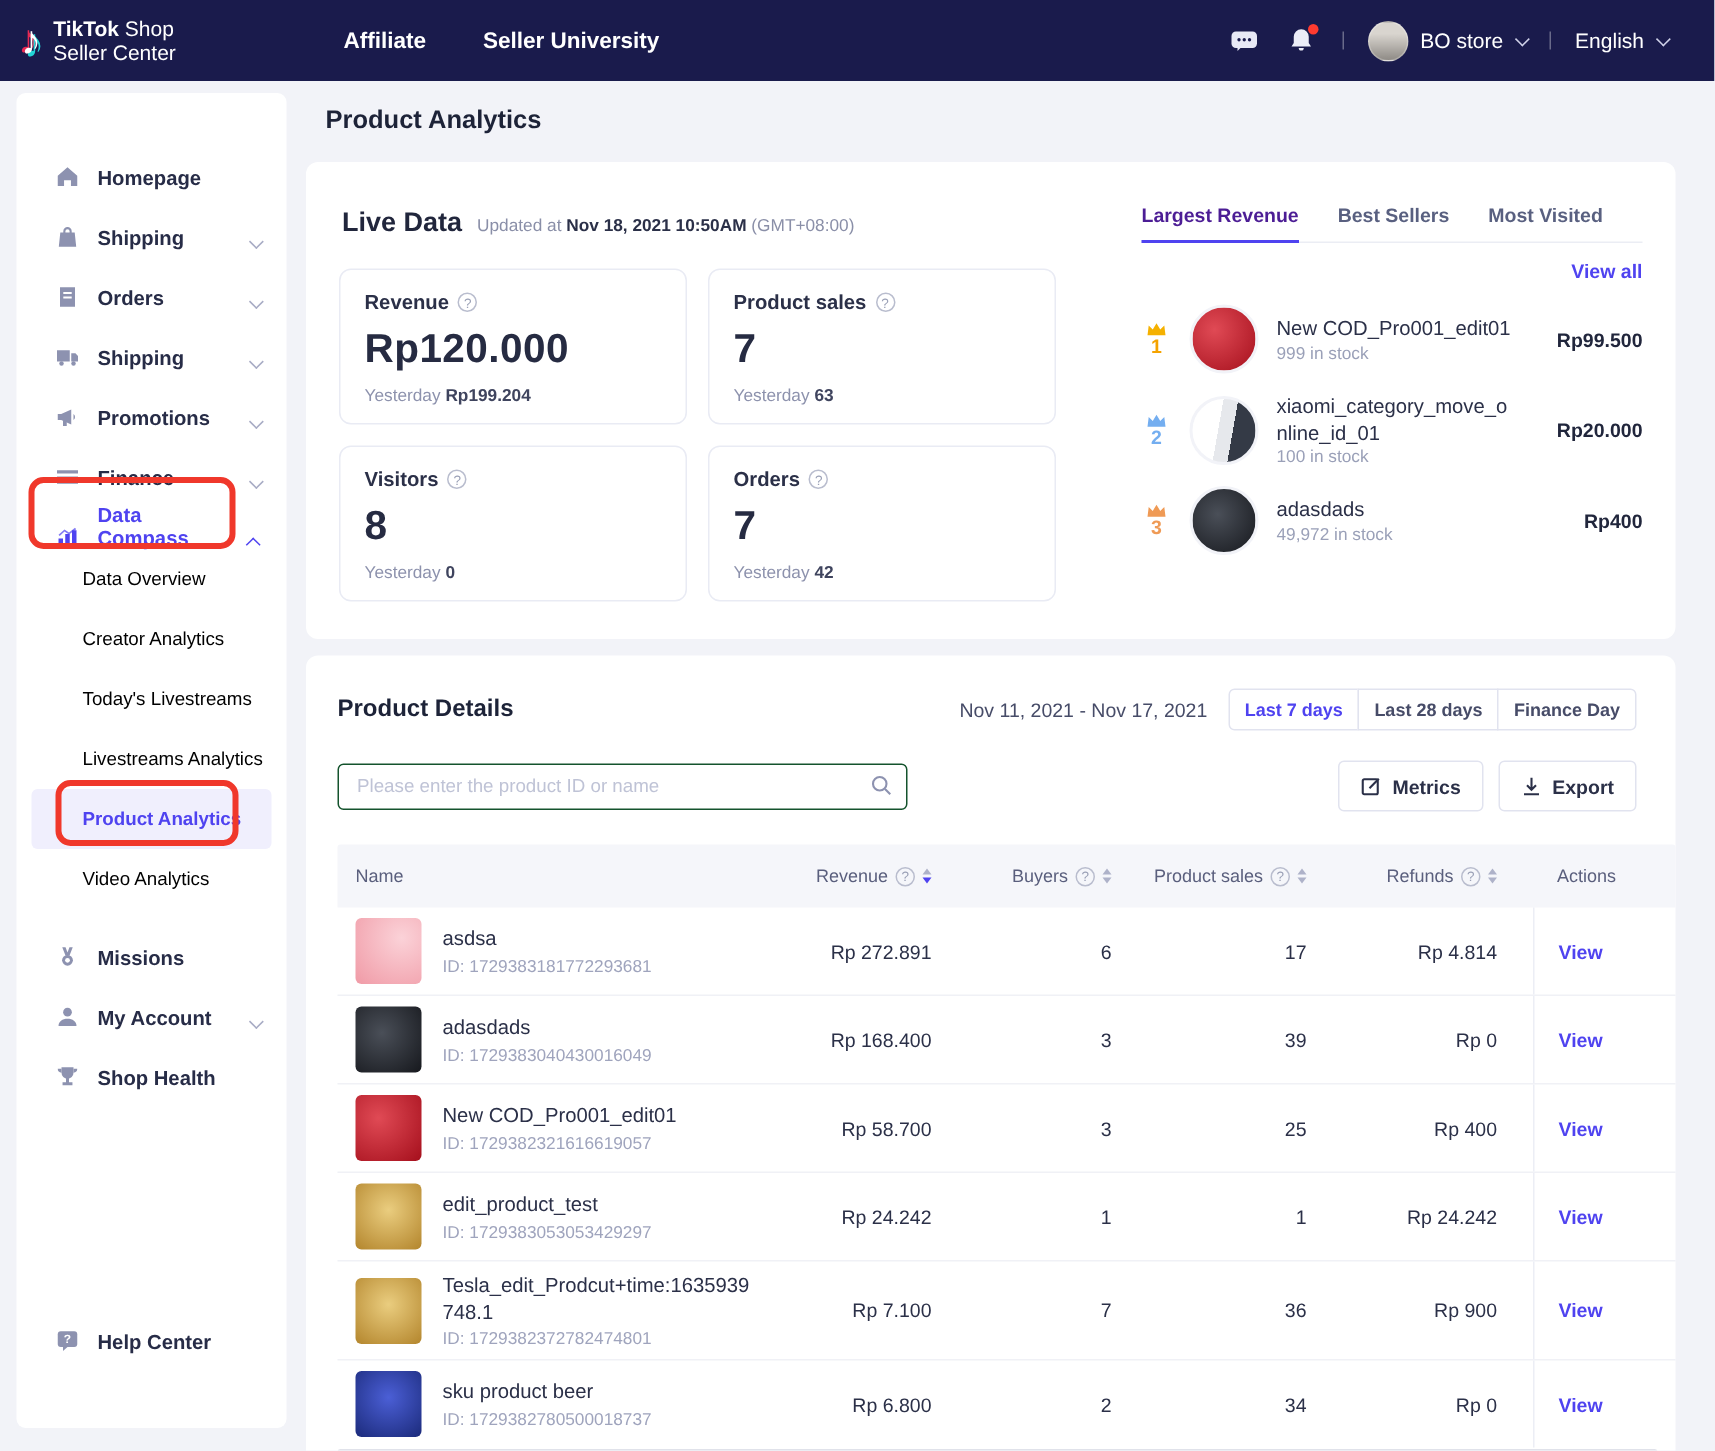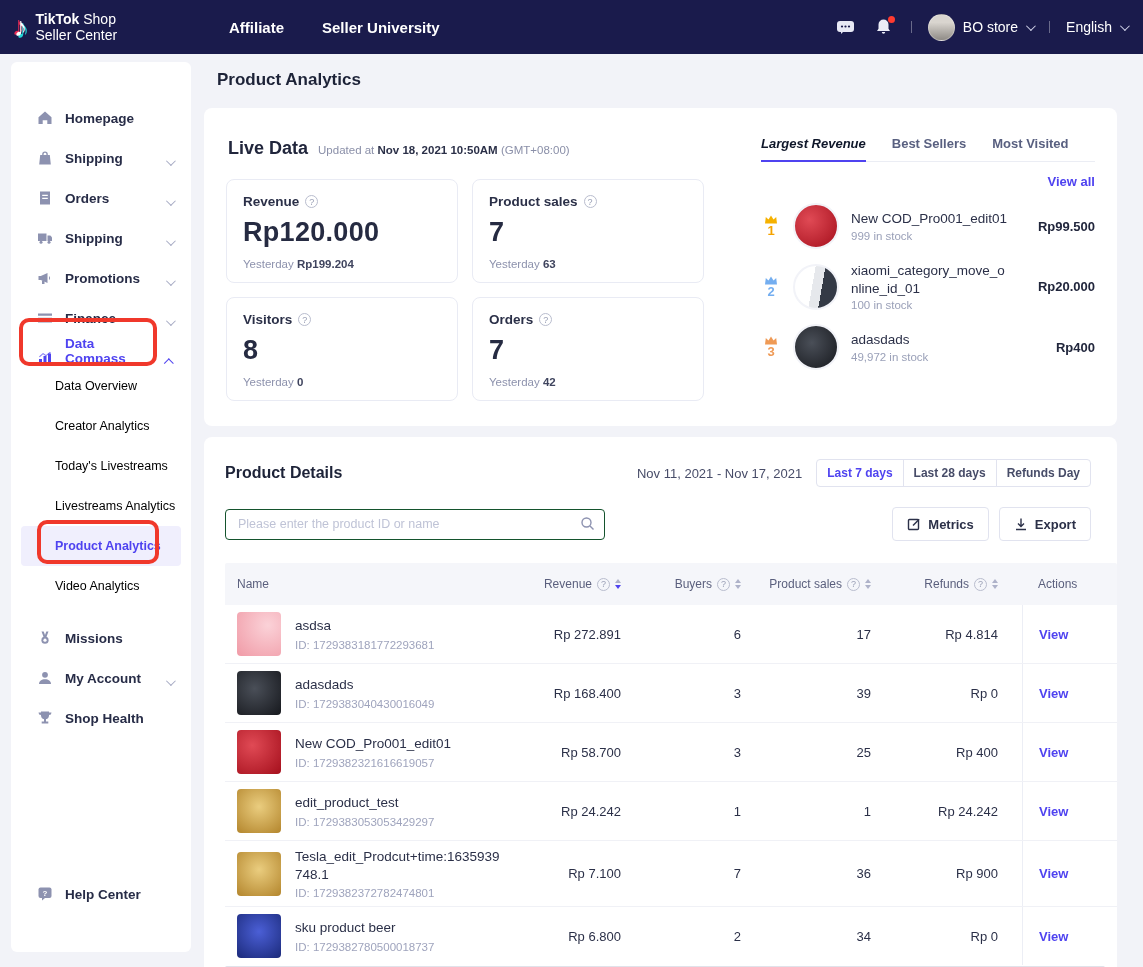--- a/index.html
+++ b/index.html
@@ -7,21 +7,21 @@
   body { font-family:"Liberation Sans", sans-serif; background:#f2f3f8; position:relative; color:#21263c; }
 
   
   .navbar { position:absolute; left:0; top:0; width:1143px; height:54px; background:#1a1b4c; display:flex; align-items:center; z-index:50; }
   .logo { display:flex; align-items:center; gap:8px; padding-left:14px; width:215px; }
   .logo-note { font-size:27px; color:#fff; line-height:1; text-shadow:2px 2px 0 rgba(37,244,238,.85), -2px -1px 0 rgba(254,44,85,.9); }
   .logo-text { color:#fff; line-height:1.15; font-size:14px; }
   .logo-text .l1 b { font-weight:800; }
   .nav-links { display:flex; gap:38px; margin-left:14px; }
   .nav-link { color:#fff; font-size:15px; font-weight:600; cursor:pointer; }
-  .nav-right { margin-left:auto; display:flex; align-items:center; gap:16px; padding-right:16px; }
+  .nav-right { margin-left:auto; display:flex; align-items:center; gap:16px; padding-right:32px; }
   .nav-ic { width:22px; height:20px; position:relative; cursor:pointer; display:flex; align-items:center; justify-content:center; }
   .nav-ic svg { display:block; }
   .red-dot { position:absolute; top:-1px; right:0; width:7px; height:7px; border-radius:50%; background:#ff3b30; }
   .nav-div { width:1px; height:12px; background:rgba(255,255,255,.35); }
   .store { display:flex; align-items:center; gap:8px; cursor:pointer; }
   .avatar { width:27px; height:27px; border-radius:50%; background:linear-gradient(180deg,#d9d5cf 30%,#8f8b86); border:1px solid rgba(255,255,255,.25); }
   .store-name, .lang { color:#fff; font-size:14px; }
   .chev { display:inline-block; width:7px; height:7px; border-right:1.6px solid currentColor; border-bottom:1.6px solid currentColor; transform:rotate(45deg) translateY(-2px); }
   .chev.white { color:#cfd1e8; }
   .chev.up { transform:rotate(-135deg) translateY(-1px); }
@@ -57,21 +57,21 @@
   .m-label { font-size:13.5px; font-weight:700; color:#2b3048; display:flex; align-items:center; gap:6px; }
   .m-value { font-size:27px; font-weight:800; color:#262b42; margin-top:8px; letter-spacing:.3px; }
   .m-yday { font-size:11.5px; color:#8d92ad; margin-top:10px; }
   .m-yday b { color:#3f445e; }
   .q { width:13px; height:13px; border:1px solid #b9bdce; border-radius:50%; display:inline-flex; align-items:center; justify-content:center; font-size:9px; color:#9aa0b6; font-weight:400; flex:none; }
   .q::after { content:"?"; }
 
   .live-right { flex:1; padding-left:30px; }
   .rank-tabs { display:flex; gap:26px; border-bottom:1px solid #ebedf4; padding-bottom:10px; margin-top:6px; }
   .rank-tab { font-size:13px; font-weight:700; color:#596080; cursor:pointer; position:relative; }
-  .rank-tab.active { color:#0f172a;font-style:italic; }
+  .rank-tab.active { color:#4c1d95; }
   .rank-tab.active::after { content:""; position:absolute; left:0; right:0; bottom:-11px; height:2px; background:#4f43f0; }
   .view-all { text-align:right; margin-top:10px; }
   .view-all span { color:#4f43f0; font-size:13px; font-weight:600; cursor:pointer; }
   .rank-item { display:flex; align-items:center; gap:12px; margin-top:13px; }
   .rank-badge { width:20px; text-align:center; flex:none; }
   .rank-badge svg { display:block; margin:0 auto; }
   .rank-num { font-size:13px; font-weight:800; line-height:1; }
   .r1 .rank-num { color:#f5a300; } .r2 .rank-num { color:#74aef0; } .r3 .rank-num { color:#ef9a55; }
   .rank-avatar { width:46px; height:46px; border-radius:50%; border:2px solid #f2f3f8; flex:none; }
   .rank-info { flex:1; min-width:0; }
@@ -406,21 +406,21 @@
 </div>
 
 <div class="card details-card">
   <div class="pd-head">
     <span class="pd-title">Product Details</span>
     <div class="pd-right">
       <span class="pd-dates">Nov 11, 2021 - Nov 17, 2021</span>
       <div class="seg">
         <button class="seg-btn active">Last 7 days</button>
         <button class="seg-btn">Last 28 days</button>
-        <button class="seg-btn">Refunds Day</button>
+        <button class="seg-btn">Finance Day</button>
       </div>
     </div>
   </div>
 
   <div class="pd-toolbar">
     <div class="search-wrap">
       <input class="search-input" type="text" placeholder="Please enter the product ID or name" style="">
       <span class="search-ic">
         <svg width="15" height="15" viewBox="0 0 15 15" fill="none" stroke="currentColor" stroke-width="1.4">
             <circle cx="6.5" cy="6.5" r="4.5"></circle>

